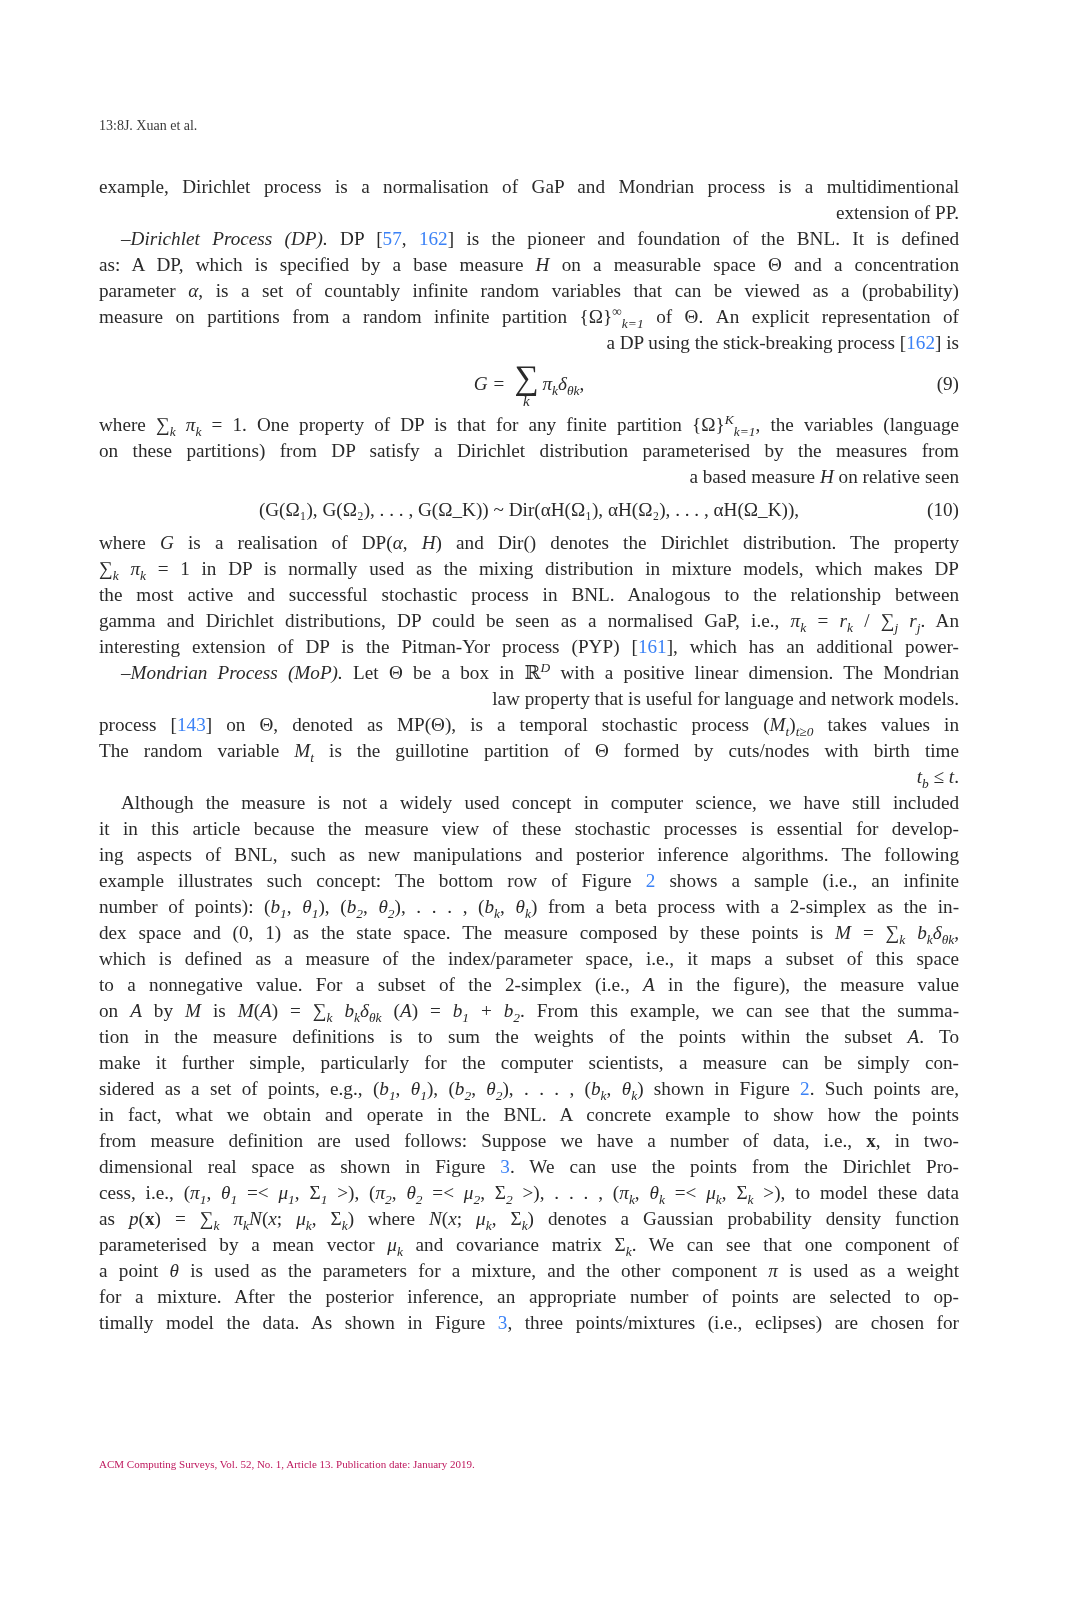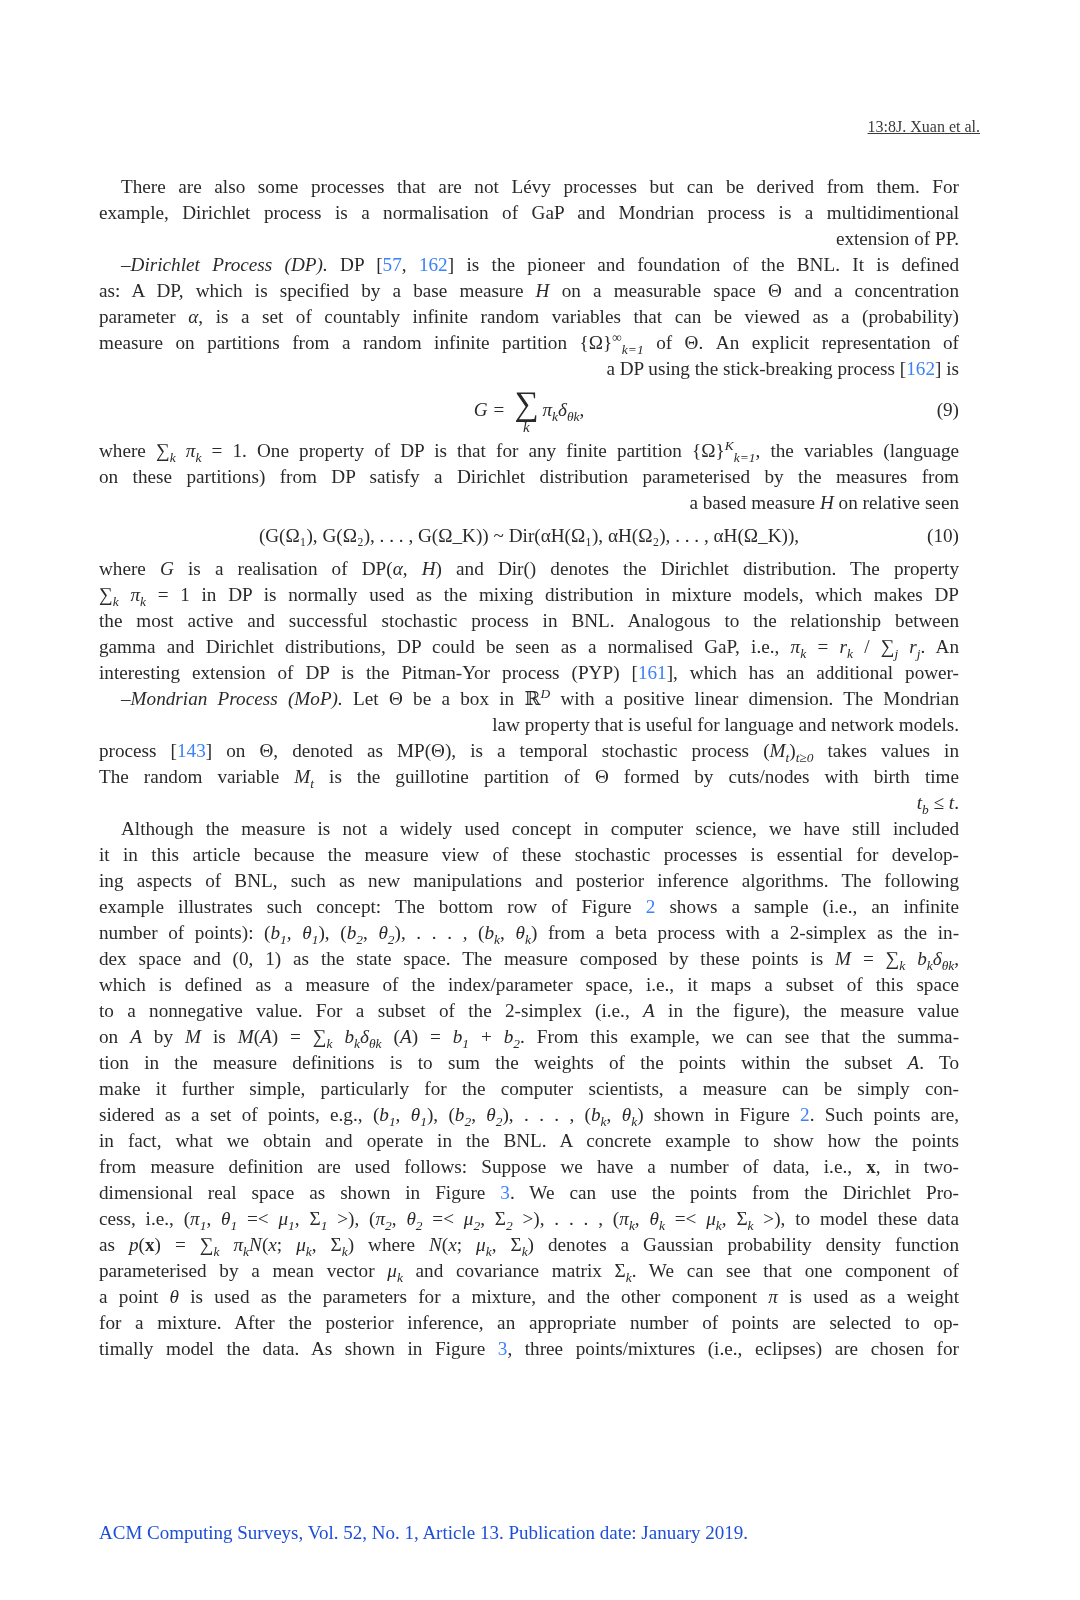--- a/index.html
+++ b/index.html
@@ -3,22 +3,22 @@
 <meta charset="utf-8">
 <style>
   html, body { margin: 0; padding: 0; background: #ffffff; }
   body {
     width: 1080px; height: 1600px; position: relative; overflow: hidden;
     font-family: "Liberation Serif", "DejaVu Serif", serif;
     color: #2a2a2a;
   }
   .running-head {
     position: absolute; top: 118px; left: 99px; right: 100px;
-    font-size: 16px; color: #3a3a3a;
-    display: flex; justify-content: flex-end; text-decoration: underline;
+    font-size: 14px; color: #3a3a3a;
+    display: flex; justify-content: flex-start;
   }
   .body-text {
     position: absolute; top: 174px; left: 99px; width: 860px;
     font-size: 19.2px;
   }
   .line {
     height: 26px; line-height: 26px; white-space: nowrap;
     display: flex; justify-content: space-between; position: relative;
   }
   .line.indent { padding-left: 22px; }
@@ -31,34 +31,33 @@
   .equation {
     position: relative; height: 56px; line-height: 56px;
   }
   .equation.short { height: 40px; line-height: 40px; }
   .eq-body { position: absolute; left: 0; right: 0; text-align: center; }
   .eq-num { position: absolute; right: 0; top: 0; }
   .sum-block { display: inline-block; position: relative; vertical-align: middle; text-align: center; line-height: 1; margin: 0 4px; }
   .sum-block .big { font-size: 34px; display: block; line-height: 30px; }
   .sum-block .under { font-style: italic; font-size: 15px; display: block; line-height: 16px; }
   .footer {
-    position: absolute; top: 1522px; left: 99px;
-    font-size: 19px; color: #1d4ed8;
+    position: absolute; top: 1458px; left: 99px;
+    font-size: 11px; color: #be185d;
   }
 </style>
 </head>
 <body>
 
 <div class="running-head">
   <span>13:8</span>
   <span>J. Xuan et al.</span>
 </div>
 
 <div class="body-text" id="body-text">
-    <div class="line justify indent" style="padding-left: 22px;"><span>There are also some processes that are not Lévy processes but can be derived from them. For</span></div>
     <div class="line justify"><span>example, Dirichlet process is a normalisation of GaP and Mondrian process is a multidimentional</span></div>
     <div class="line left"><span>extension of PP.</span></div>
     <div class="line justify indent" style="padding-left: 22px;"><span>–</span><span class="i">Dirichlet Process (DP).</span><span> DP [</span><span class="c">57</span><span>, </span><span class="c">162</span><span>] is the pioneer and foundation of the BNL. It is defined</span></div>
     <div class="line justify"><span>as: A DP, which is specified by a base measure </span><span class="i">H</span><span> on a measurable space Θ and a concentration</span></div>
     <div class="line justify"><span>parameter </span><span class="i">α</span><span>, is a set of countably infinite random variables that can be viewed as a (probability)</span></div>
     <div class="line justify"><span>measure on partitions from a random infinite partition {Ω}</span><span class="sup i">∞</span><span class="sub i">k=1</span><span> of Θ. An explicit representation of</span></div>
     <div class="line left"><span>a DP using the stick-breaking process [</span><span class="c">162</span><span>] is</span></div>
     <div class="equation">
       <div class="eq-body"><span class="i">G = </span><span class="sum-block"><span class="big">∑</span><span class="under">k</span></span><span class="i">π</span><span class="sub i">k</span><span class="i">δ</span><span class="sub i">θk</span><span>,</span></div>
       <span class="eq-num">(9)</span>

